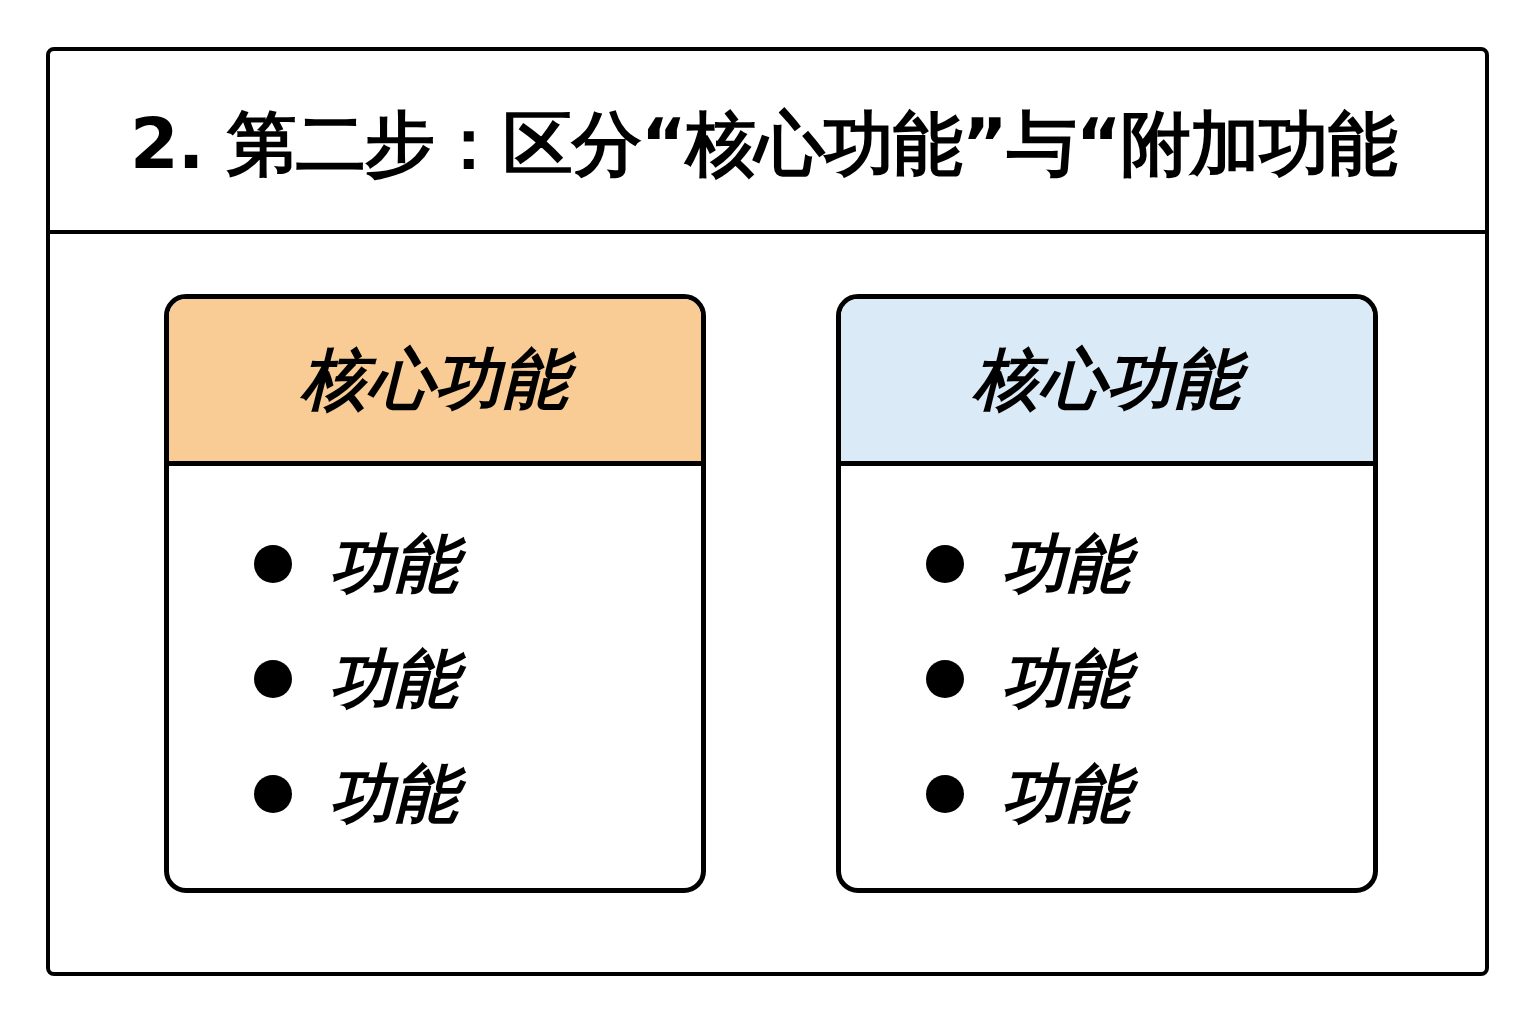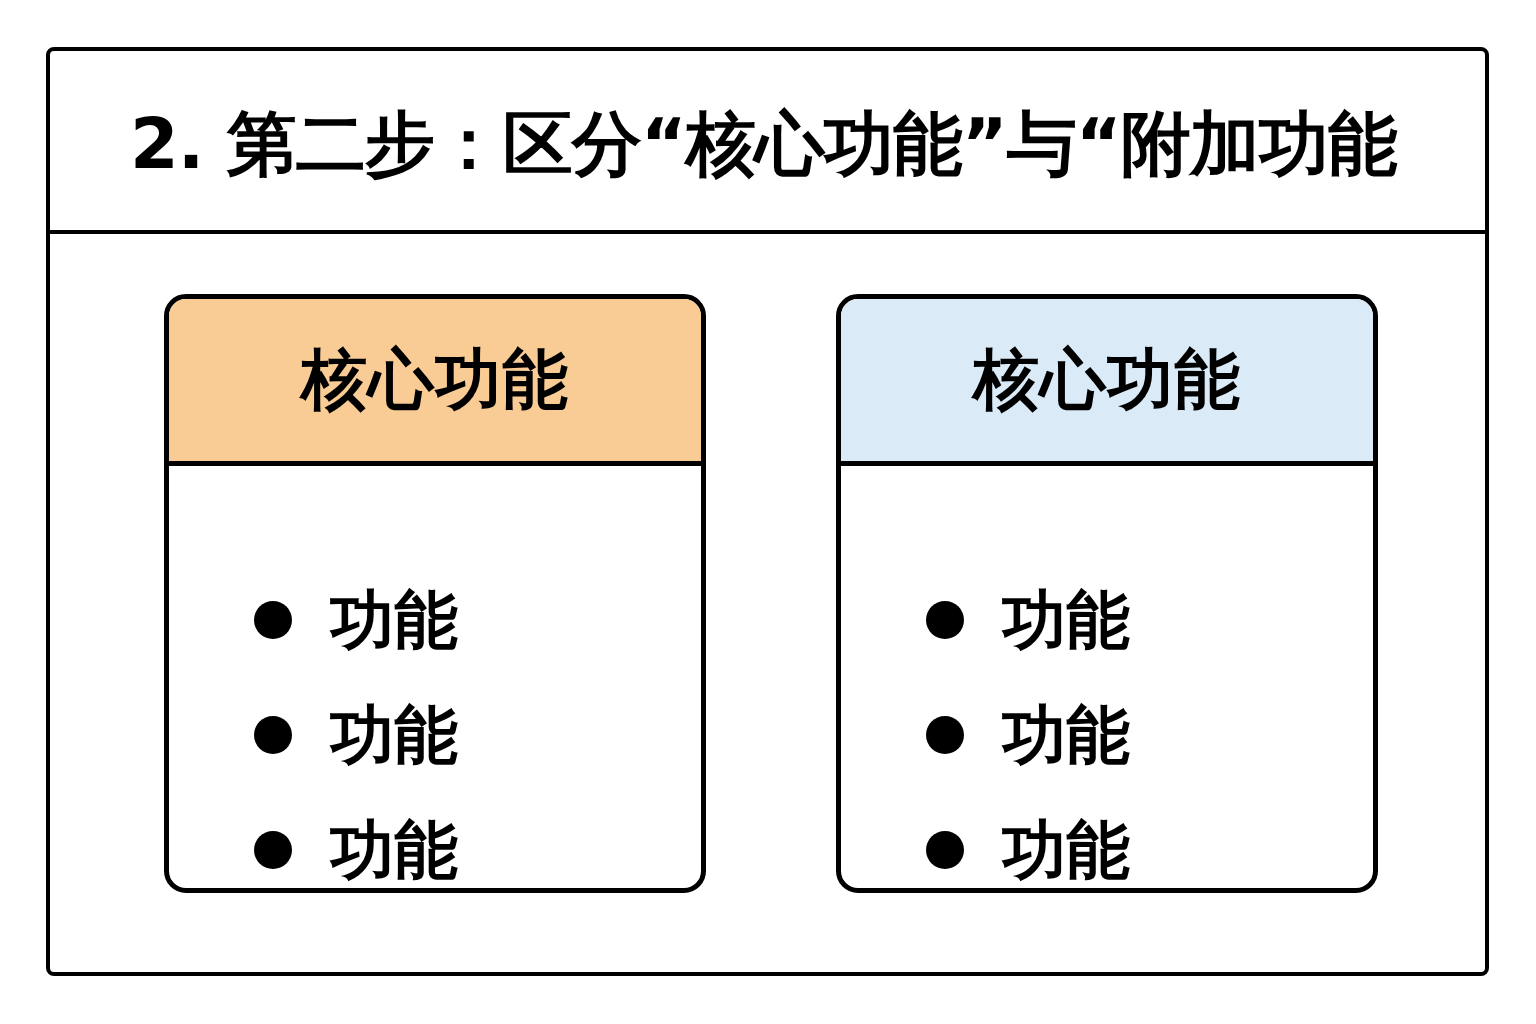--- a/index.html
+++ b/index.html
@@ -19,34 +19,35 @@
     }
     .frame-title {
       position: absolute; left: 80px; top: 48px;
       font-size: 70px; font-weight: bold; letter-spacing: -1px;
       white-space: nowrap; line-height: 90px;
     }
     .card {
       position: absolute; top: 243px; width: 542px; height: 599px;
       border: 5px solid #000; border-radius: 22px; background: #fff;
       overflow: hidden;
+      font-style: italic;
     }
     .card.core { left: 114px; }
     .card.extra { left: 786px; }
     .card-header {
       height: 167px; border-bottom: 5px solid #000;
       display: flex; align-items: center; justify-content: center;
     }
     .card.core .card-header { background: #f8cc94; }
     .card.extra .card-header { background: #dbeaf7; }
     .card-title {
       font-size: 66px; font-weight: bold; letter-spacing: 1px; line-height: 1;
     }
     .card-list {
-      list-style: none; padding-top: 96px; padding-left: 85px;
+      list-style: none; padding-top: 40px; padding-left: 85px;
     }
     .card-item {
       display: flex; align-items: center; height: 115px;
     }
     .bullet {
       width: 38px; height: 38px; border-radius: 50%; background: #000;
       margin-right: 38px; flex: none;
     }
     .item-label {
       font-size: 64px; font-weight: bold; line-height: 1;

